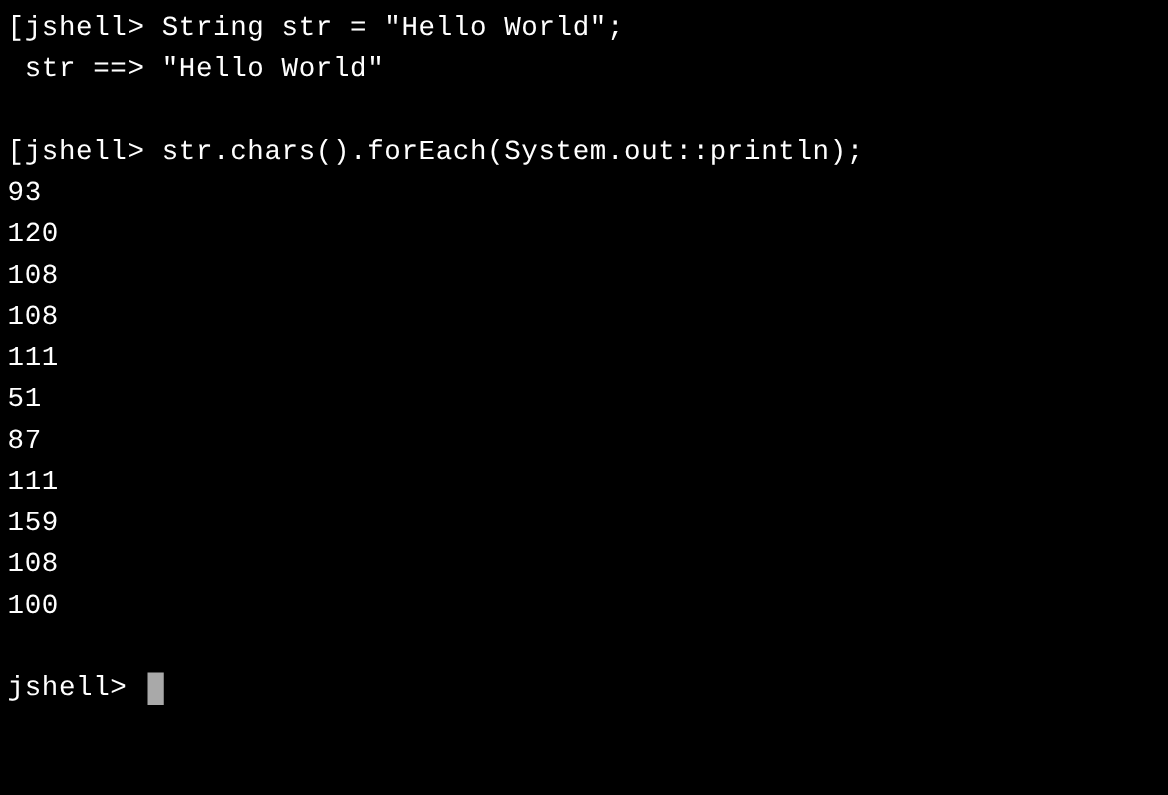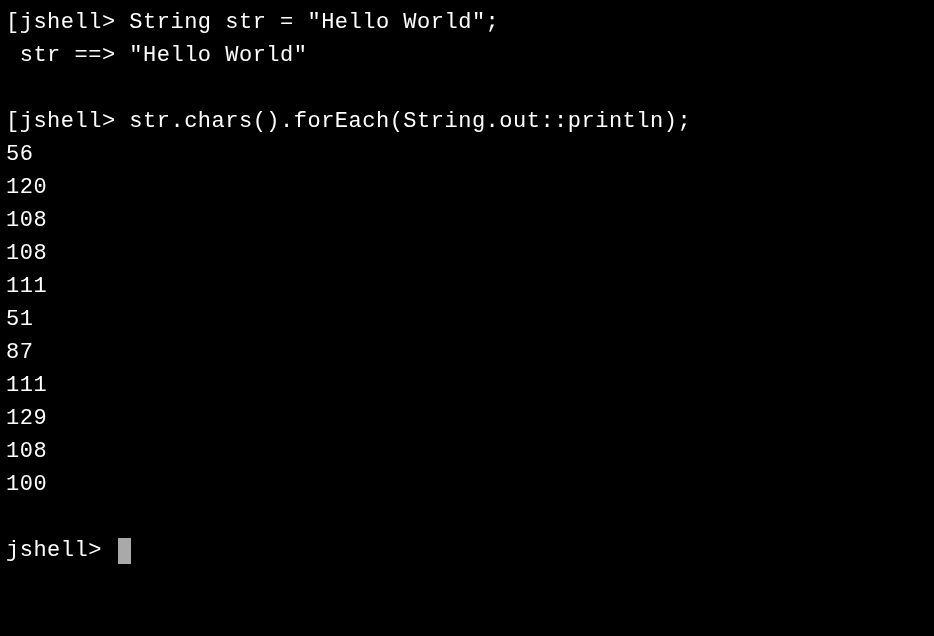--- a/index.html
+++ b/index.html
@@ -37,26 +37,26 @@
     .blank {
       height: 1.5em;
     }
   </style>
 </head>
 <body>
 
 <div class="line"><span>[</span><span>jshell&gt; </span><span>String str = "Hello World";</span></div>
 <div class="line"><span> str ==&gt; </span><span>"Hello World"</span></div>
 <div class="blank"></div>
-<div class="line"><span>[</span><span>jshell&gt; </span><span>str.chars().forEach(String.out::println);</span></div>
-<div class="line">56</div>
+<div class="line"><span>[</span><span>jshell&gt; </span><span>str.chars().forEach(System.out::println);</span></div>
+<div class="line">93</div>
 <div class="line">120</div>
 <div class="line">108</div>
 <div class="line">108</div>
 <div class="line">111</div>
 <div class="line">51</div>
 <div class="line">87</div>
 <div class="line">111</div>
-<div class="line">129</div>
+<div class="line">159</div>
 <div class="line">108</div>
 <div class="line">100</div>
 <div class="blank"></div>
 <div class="line prompt-line"><span>jshell&gt; </span><span class="cursor"></span></div>
 
 </body></html>

